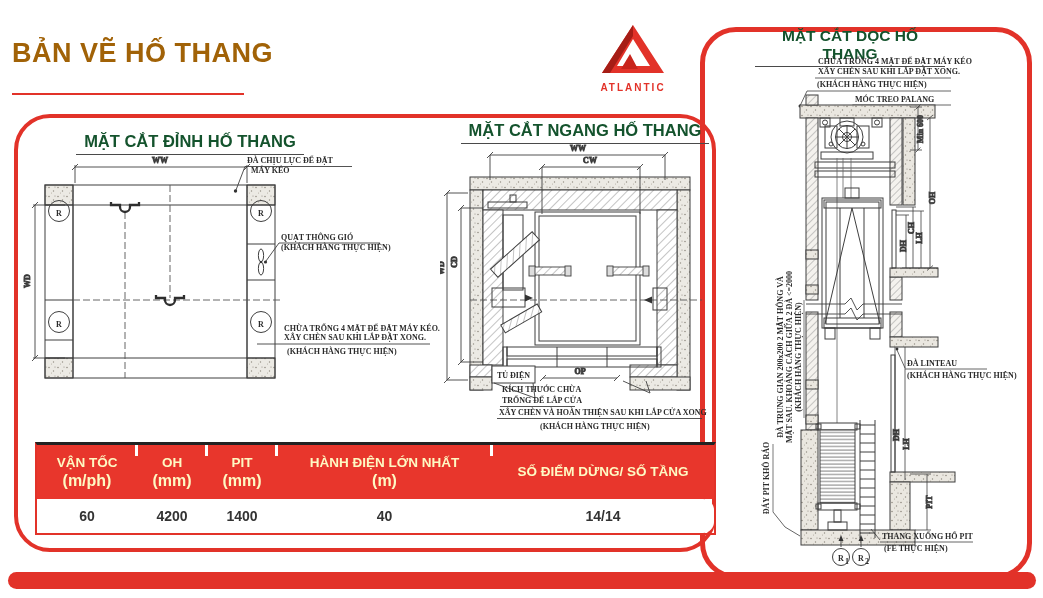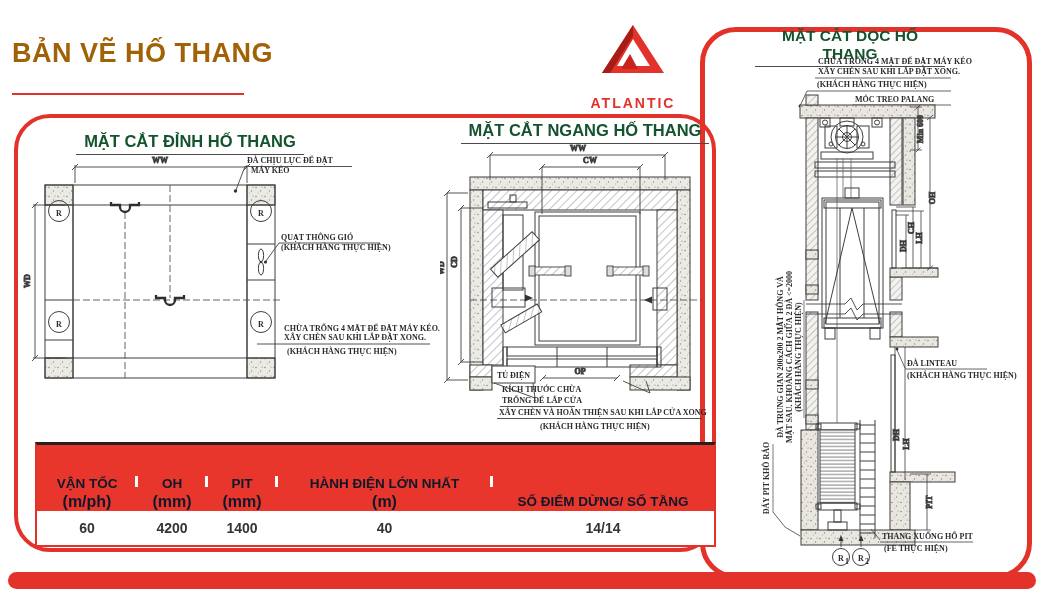--- a/index.html
+++ b/index.html
@@ -8,33 +8,33 @@
   .main-title{position:absolute;left:12px;top:38px;font-size:27px;font-weight:bold;
               color:#a16207;letter-spacing:.5px;}
   .title-rule{position:absolute;left:12px;top:93px;width:232px;height:2px;background:#e23229;}
   .frame{position:absolute;border:4px solid #e23229;border-radius:36px;box-sizing:border-box;}
   .frame.right{border-width:5px;}
   .bottom-bar{position:absolute;left:8px;top:572px;width:1028px;height:17px;background:#e23229;
               border-radius:12px;}
   .sec-title{position:absolute;text-align:center;font-weight:bold;font-size:16.5px;color:#14532d;}
   .sec-title span{display:inline-block;border-bottom:1.6px solid #4a4a4a;padding:0 8px 3px;}
   .logo{position:absolute;left:578px;top:22px;width:110px;text-align:center;}
-  .logo-text{font-size:14px;font-weight:bold;color:#e23229;letter-spacing:2px;margin-top:15px;}
+  .logo-text{font-size:10px;font-weight:bold;color:#e23229;letter-spacing:2px;margin-top:2px;}
   .d-svg{position:absolute;}
   .d-svg text{font-family:"Liberation Serif",serif;font-weight:bold;fill:#2b2b2b;font-size:8px;}
   .spec-table{position:absolute;left:35px;top:442px;width:681px;border:2px solid #e23229;
               border-top:3px solid #222;box-sizing:border-box;}
-  .st-head{display:flex;background:#e8362c;color:#0f172a;height:66px;align-items:flex-end;}
+  .st-head{display:flex;background:#e8362c;color:#fef9c3;height:54px;}
   .st-cell{display:flex;flex-direction:column;justify-content:center;align-items:center;
            text-align:center;position:relative;}
   .st-head .st-cell:not(:last-child)::after{content:"";position:absolute;top:0;right:-1px;
            width:3px;height:11px;background:#fff;}
   .st-l1{font-size:13.5px;font-weight:bold;}
   .st-l2{font-size:16px;font-weight:bold;margin-top:2px;}
-  .st-vals{display:flex;background:#fff;height:34px;}
+  .st-vals{display:flex;background:#fff;height:34px;border-radius:11px;}
   .st-val{font-size:14px;font-weight:bold;color:#333;}
   .c0{width:100px;}.c1{width:70px;}.c2{width:70px;}.c3{width:215px;}.c4{width:222px;}
 </style>
 </head>
 <body>
 
 <div class="page">
 
   <div class="frame" style="left:14px;top:114px;width:702px;height:438px;"></div>
   <div class="frame right" style="left:700px;top:27px;width:332px;height:552px;"></div>

